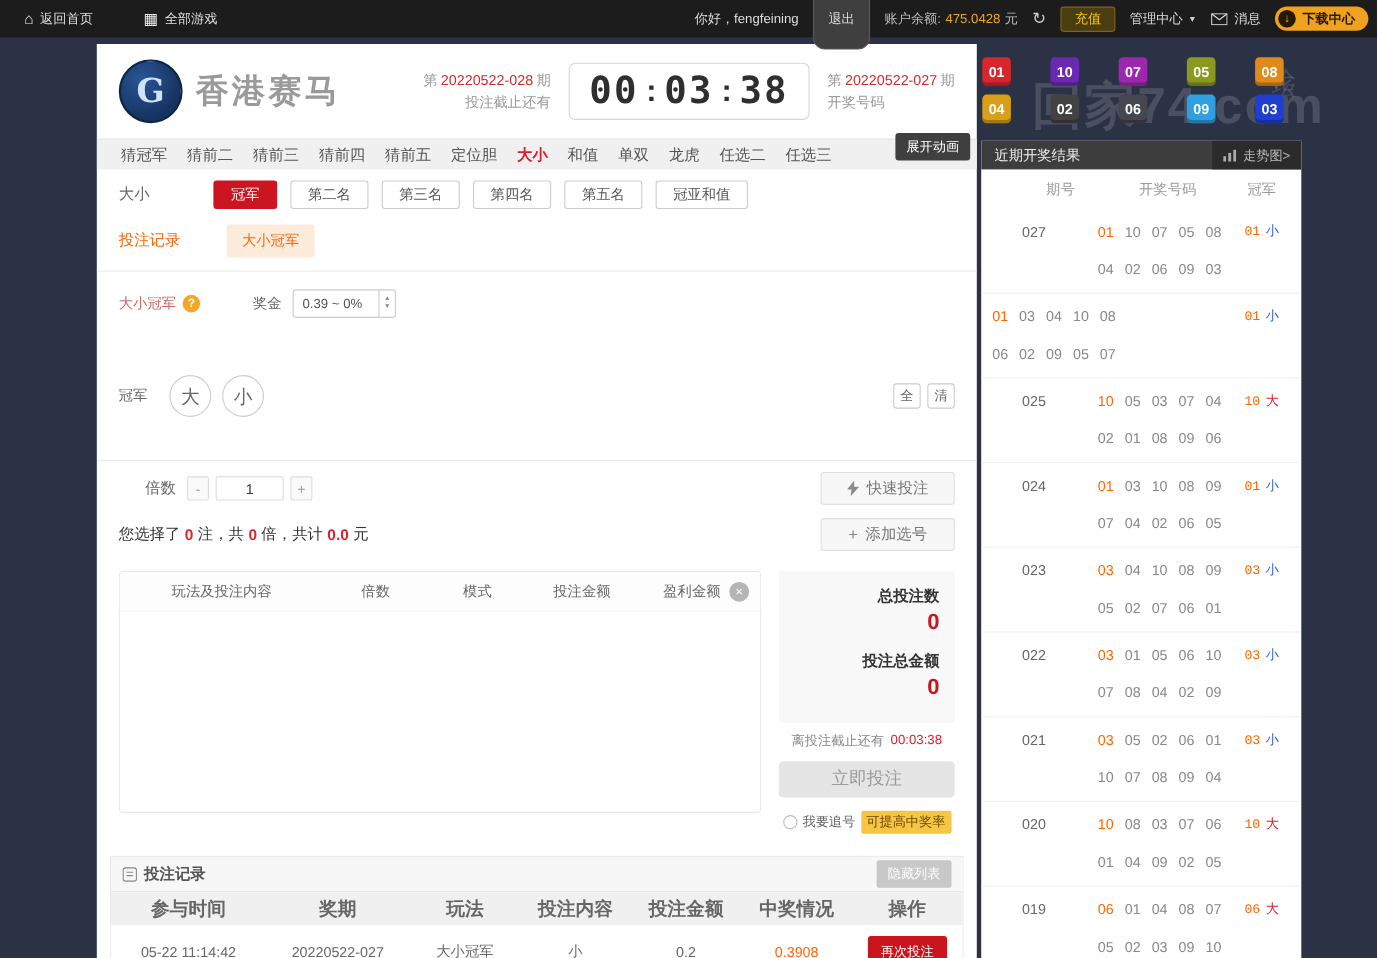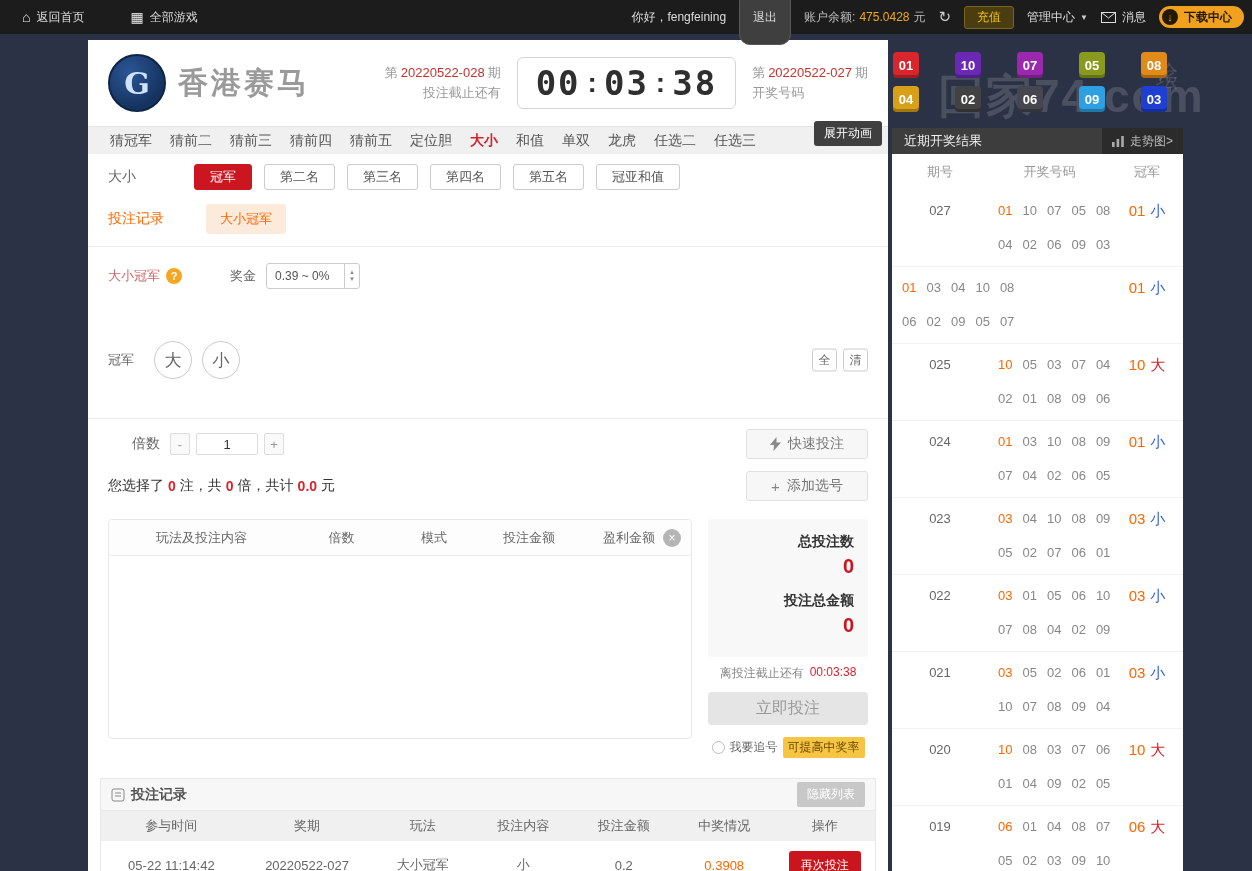--- a/index.html
+++ b/index.html
@@ -118,44 +118,44 @@
   .bet-now{margin-top:10px;width:160px;height:33px;background:#e5e5e5;border:none;border-radius:4px;color:#9a9a9a;font-size:16px;cursor:pointer;font-family:inherit;}
   .chase{margin-top:12px;display:flex;align-items:center;justify-content:center;gap:5px;font-size:12px;color:#666;white-space:nowrap;}
   .radio{width:13px;height:13px;border:1px solid #bbb;border-radius:50%;background:#fff;cursor:pointer;flex:0 0 auto;}
   .chase-tag{background:#f5c543;color:#6b4a00;padding:2px 5px;border-radius:2px;}
 
   
   .records{margin:20px 12px 0;border:1px solid #e8e8e8;}
   .rec-head{height:32px;background:#f7f7f7;display:flex;align-items:center;padding:0 10px;gap:6px;border-bottom:1px solid #e8e8e8;}
   .rec-title{font-size:14px;color:#555;font-weight:bold;}
   .hide-btn{margin-left:auto;background:#c8c8c8;border:none;color:#fff;font-size:12px;padding:4px 10px;border-radius:2px;cursor:pointer;font-family:inherit;}
-  .rec-header-row{display:flex;height:30px;align-items:center;background:#f0f0f0;font-size:13px;color:#666;}
+  .rec-header-row{display:flex;height:30px;align-items:center;background:#f0f0f0;font-size:17px;color:#666;font-weight:bold;}
   .rec-row{display:flex;height:48px;align-items:center;font-size:13px;color:#666;background:#fff;}
   .rec-cell{flex:1;text-align:center;display:flex;align-items:center;justify-content:center;}
   .rec-header-row .rec-cell:nth-child(1),.rec-row .rec-cell:nth-child(1){flex:1.4;}
   .rec-header-row .rec-cell:nth-child(2),.rec-row .rec-cell:nth-child(2){flex:1.3;}
   .rec-cell.win{color:#f60;}
   .rebet-btn{background:#c9151e;border:none;color:#fff;font-size:12px;padding:6px 12px;border-radius:3px;cursor:pointer;font-family:inherit;}
 
   
   .sidebar{position:absolute;left:892px;top:128px;width:291px;height:743px;background:#fff;overflow:hidden;z-index:5;}
   .sb-head{height:26px;background:#3d3d3d;display:flex;align-items:center;}
   .sb-title{color:#eee;font-size:13px;padding-left:12px;}
   .sb-trend{margin-left:auto;height:100%;background:#2b2b2b;display:flex;align-items:center;gap:6px;padding:0 10px;color:#bbb;font-size:12px;cursor:pointer;}
-  .sb-cols{display:flex;height:36px;align-items:center;font-size:13px;color:#999;}
+  .sb-cols{display:flex;height:36px;align-items:center;font-size:13px;color:#999;padding-left:24px;}
   .c-issue{width:96px;text-align:center;}
   .c-nums{flex:1;text-align:center;}
   .c-champ{width:72px;text-align:center;}
   .sb-row{display:flex;padding:10px 0;border-bottom:1px solid #f2f2f2;}
   .sb-issue{width:96px;text-align:center;color:#666;font-size:13px;line-height:22px;}
   .sb-nums{flex:1;padding-left:10px;}
   .numline{display:flex;gap:10px;line-height:22px;font-size:13px;color:#888;}
   .numline + .numline{margin-top:12px;}
   .num.champ{color:#f60;}
-  .sb-champ{width:72px;text-align:center;font-size:15px;line-height:22px;}
+  .sb-champ{width:72px;text-align:center;font-size:12px;line-height:22px;font-family:Liberation Mono, monospace;}
   .champ-num{color:#f60;margin-right:5px;}
   .size-big{color:#d6212b;}
   .size-small{color:#2b5bd7;}
 </style>
 </head>
 <body>
 
 <div class="page">
 
   <div class="topbar">

